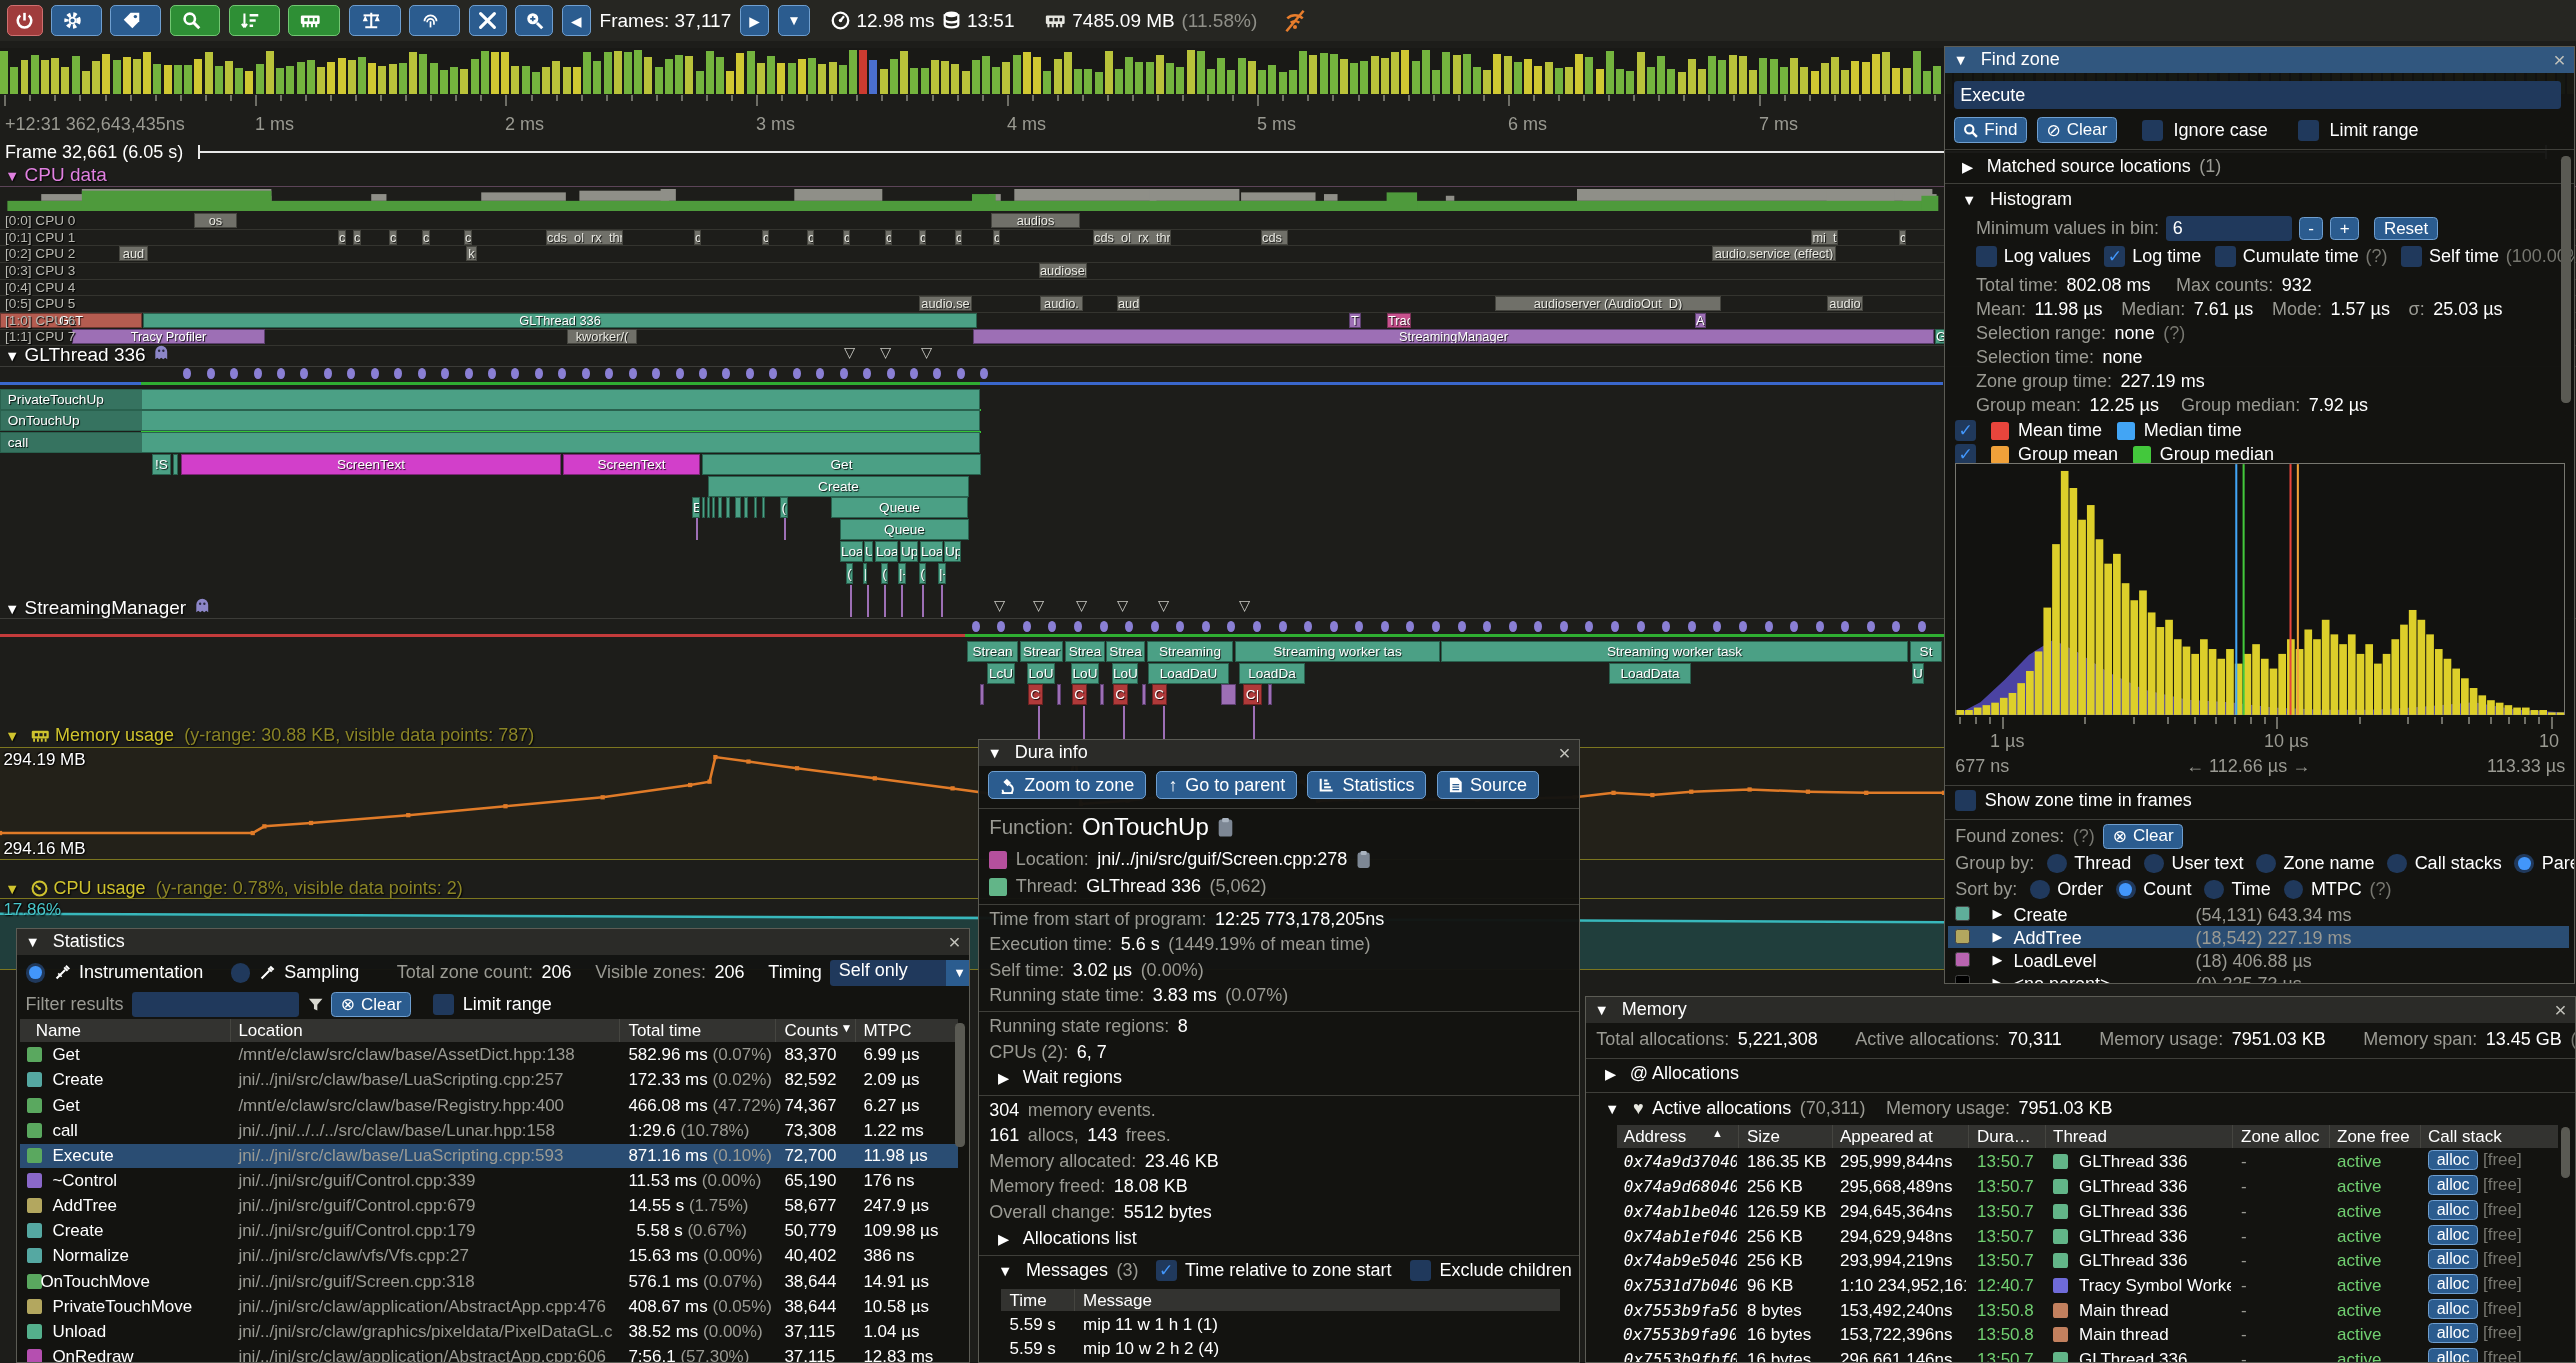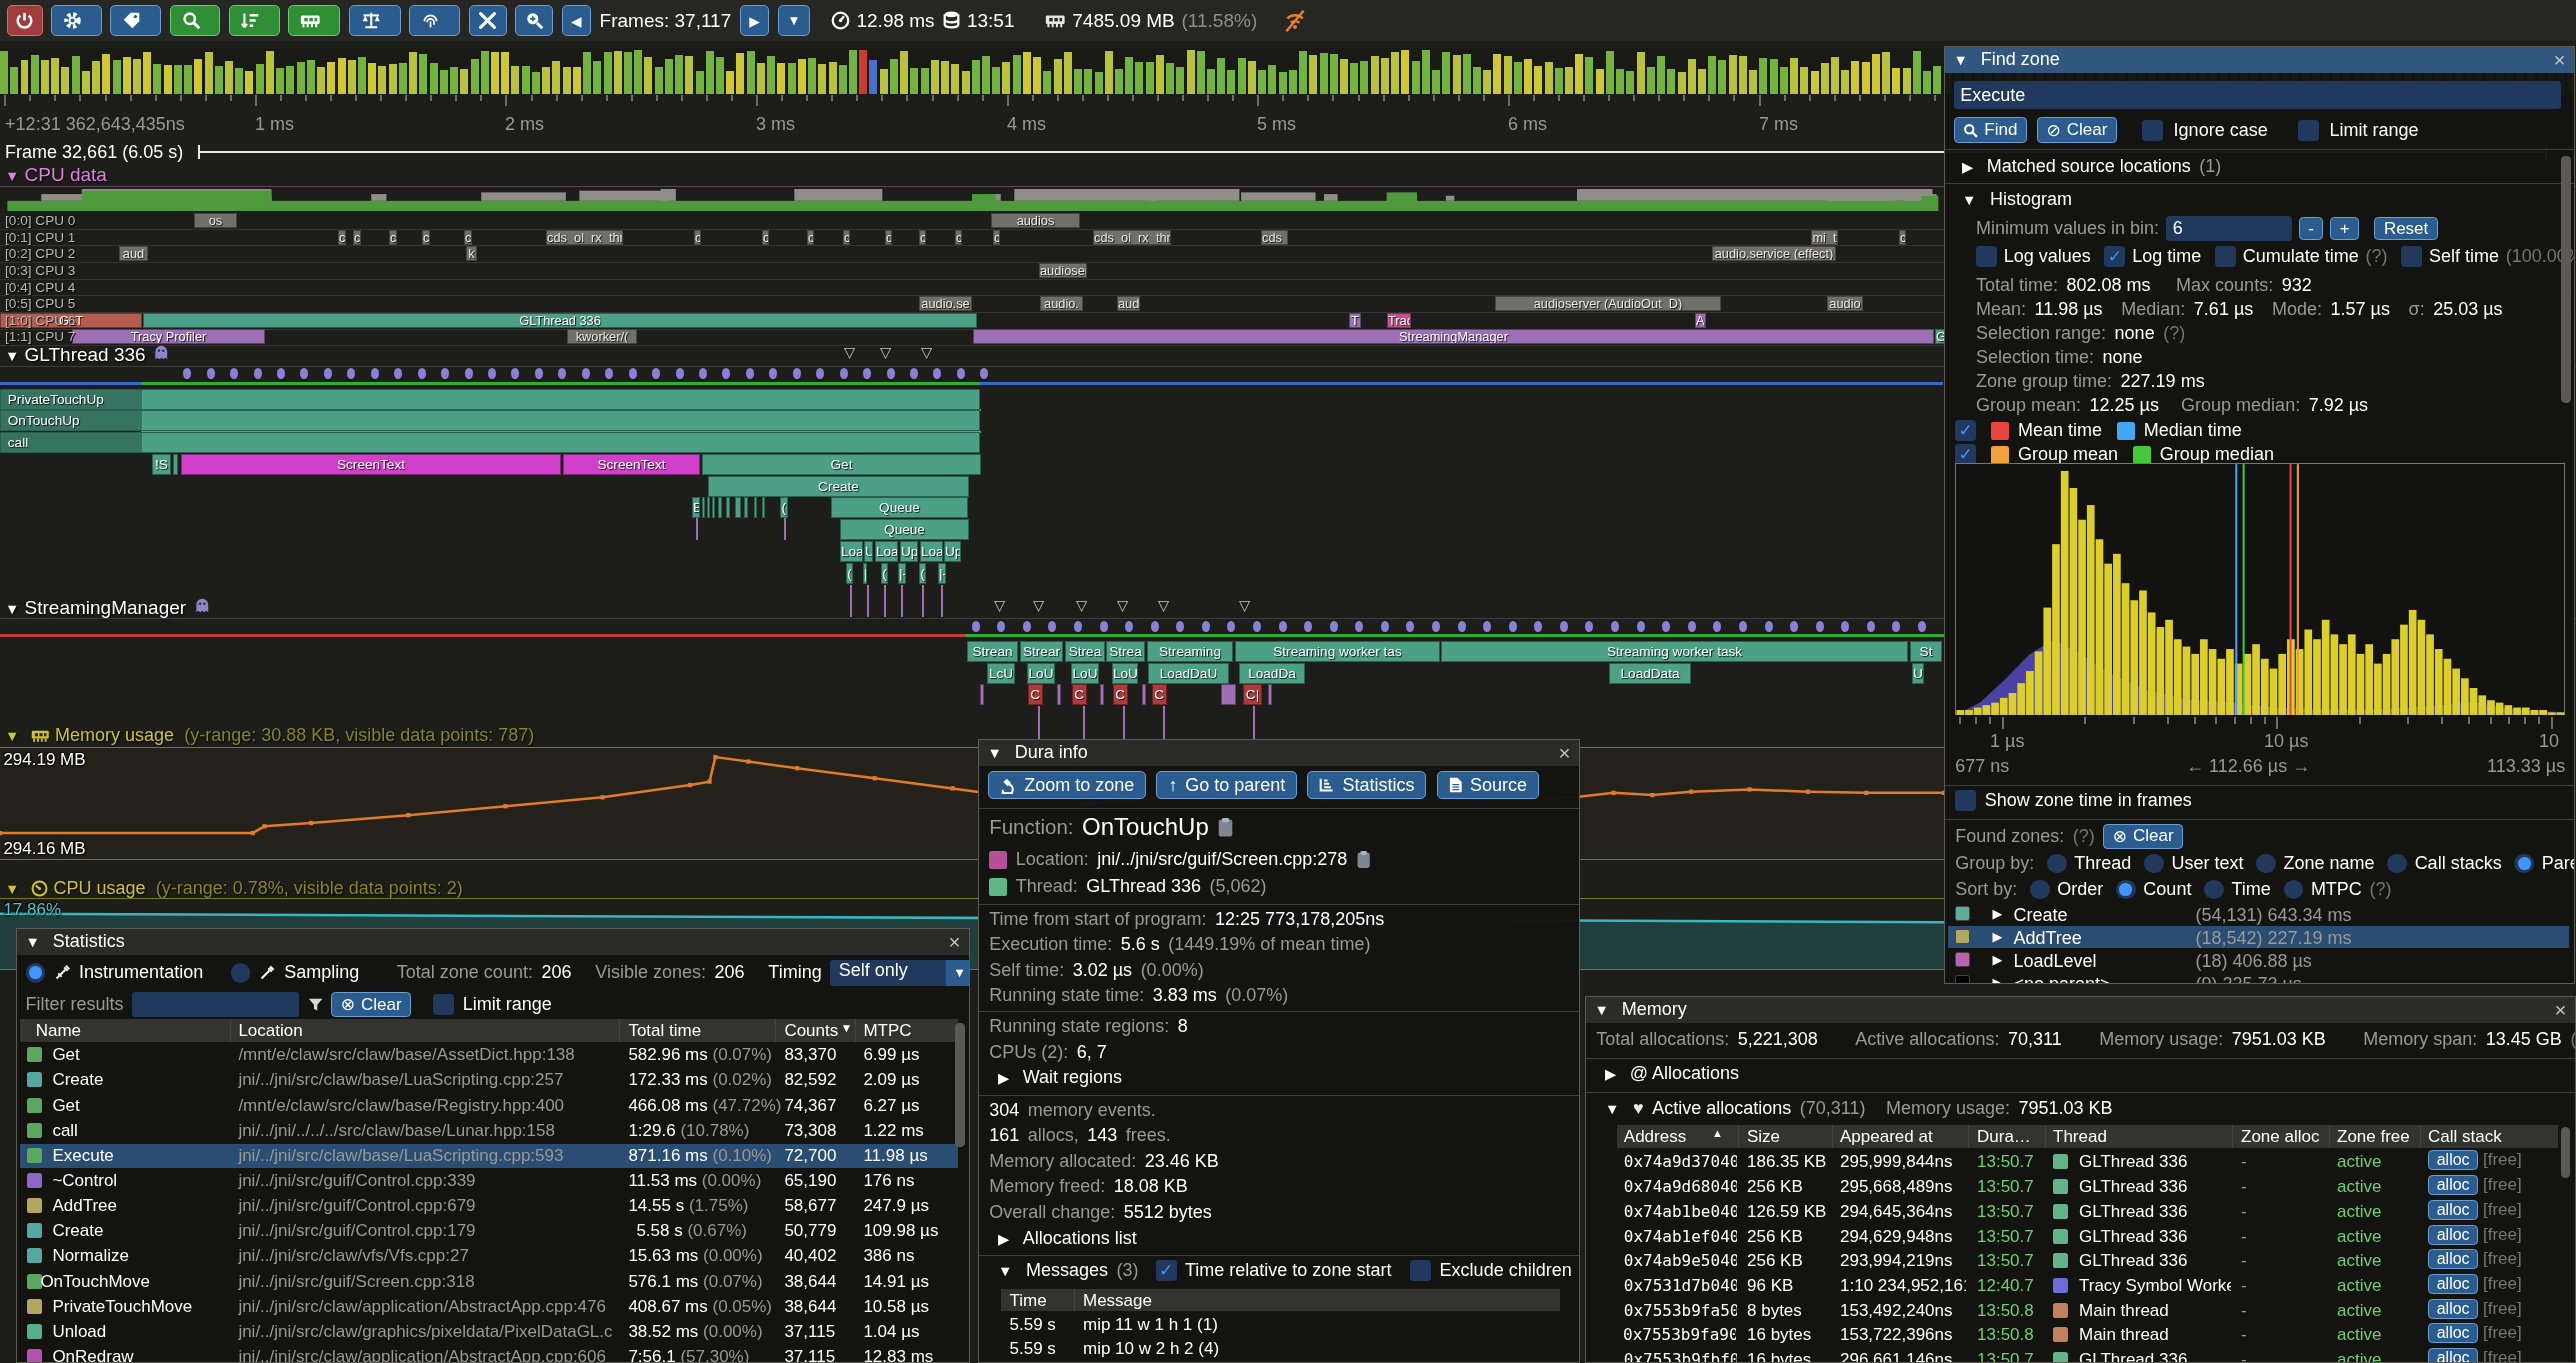--- a/index.html
+++ b/index.html
@@ -77,21 +77,21 @@
   .trow { position:absolute; font-size:17px; white-space:nowrap; }
   .trow.selrow { background:#2a4d73; }
   .cell { position:absolute; top:1.7px; overflow:hidden; white-space:nowrap; }
   .input { background:#20395c; border-radius:3.4px; color:#fff; font-size:18px; border:none;
            padding:2.6px 6.8px; font-family:"Liberation Sans",sans-serif; }
   .combo { background:#20395c; border-radius:3.4px; display:inline-flex; align-items:flex-start; font-size:18px; height:25.6px; }
   .combo .cbtn { margin-left:auto; background:#2b5c8f; border-radius:0 3.4px 3.4px 0; height:25.6px; width:27px;
                  display:inline-flex; align-items:center; justify-content:center; font-size:12.8px; }
   .scrollthumb { position:absolute; width:9.4px; border-radius:4.3px; background:#5a5a53; }
   .green-txt { color:#71d071; }
-  .mono { font-family:"DejaVu Sans Mono",monospace; }
+  .mono { font-family:"DejaVu Sans Mono",monospace;font-style:italic; }
   .minibtn { display:inline-flex; align-items:center; gap:6px; background:#2b5c8f; border:0.9px solid #6f9fd0;
              border-radius:4.3px; color:#fff; padding:0.9px 8.5px; font-size:17px; }
 </style>
 </head>
 <body>
 
 <div id="app">
 
   <div id="toolbar">
     <span class="btn red sq">

